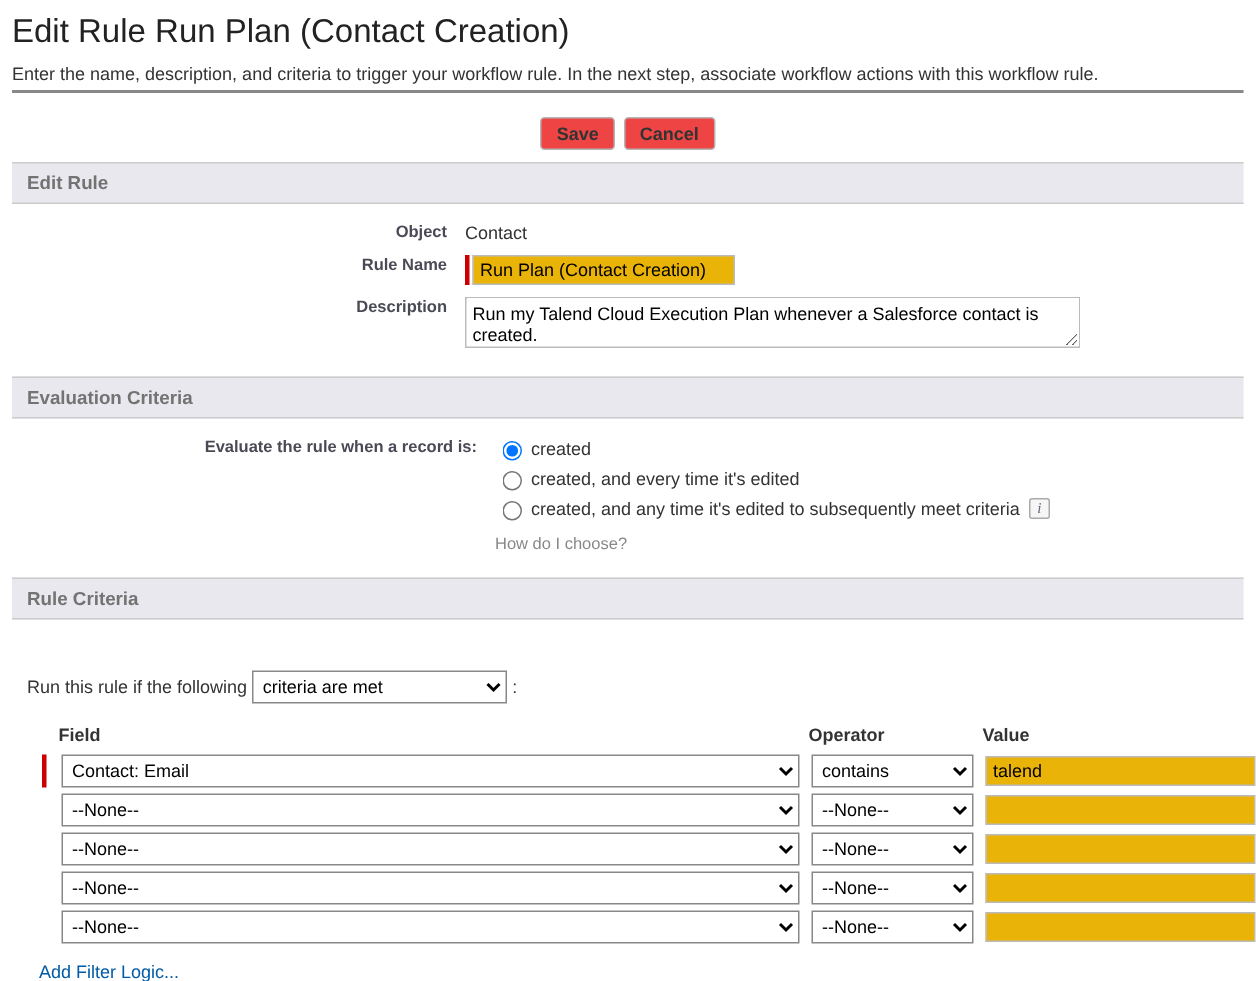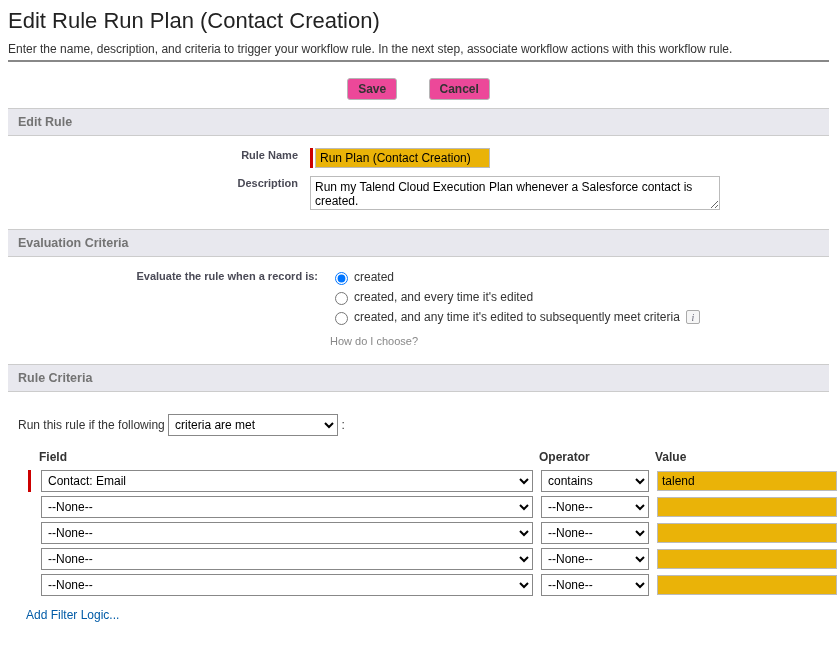--- a/index.html
+++ b/index.html
@@ -23,29 +23,29 @@
     color: #333;
     margin-bottom: 8px;
     border-bottom: 2px solid #888;
     padding-bottom: 4px;
   }
   .button-row {
     text-align: center;
     padding: 8px 0;
   }
   button.action-btn {
-    background: #ec4899;
+    background: #ef4444;
     border: 1px solid #b5b5b5;
     border-radius: 3px;
     padding: 3px 10px;
     font-size: 12px;
     color: #333;
     cursor: pointer;
     font-weight: bold;
-    margin: 0 14px;
+    margin: 0 1px;
   }
   .section-header {
     background: #e8e8ee;
     border-top: 1px solid #ccc;
     border-bottom: 1px solid #ccc;
     padding: 6px 10px;
     font-weight: bold;
     font-size: 12.5px;
     color: #737373;
   }
@@ -117,21 +117,21 @@
     cursor:pointer;
   }
   .help-link {
     color: #888;
     font-size: 11px;
     margin-top: 6px;
     display:inline-block;
   }
   .criteria-select-row {
     font-size:12px;
-    margin: 12px 0 12px 2px;
+    margin: 24px 0 12px 2px;
   }
   select.sel {
     border:1px solid #888;
     background:#fff;
     font-size:12px;
     height:22px;
     padding:1px 2px;
   }
   .criteria-table {
     border-collapse: separate;
@@ -172,20 +172,24 @@
 <h1 class="page-title">Edit Rule Run Plan (Contact Creation)</h1>
 <div class="instructions">Enter the name, description, and criteria to trigger your workflow rule. In the next step, associate workflow actions with this workflow rule.</div>
 
 <div class="button-row">
   <button class="action-btn">Save</button>
   <button class="action-btn">Cancel</button>
 </div>
 
 <div class="section-header">Edit Rule</div>
 <div class="section-body">
+  <div class="field-row">
+    <div class="field-label">Object</div>
+    <div class="field-value">Contact</div>
+  </div>
   <div class="field-row">
     <div class="field-label">Rule Name</div>
     <div class="field-value with-red">
       <span class="red-bar h20"></span>
       <input type="text" class="text-input" style="width: 175px;" value="Run Plan (Contact Creation)">
     </div>
   </div>
   <div class="field-row">
     <div class="field-label">Description</div>
     <div class="field-value">

